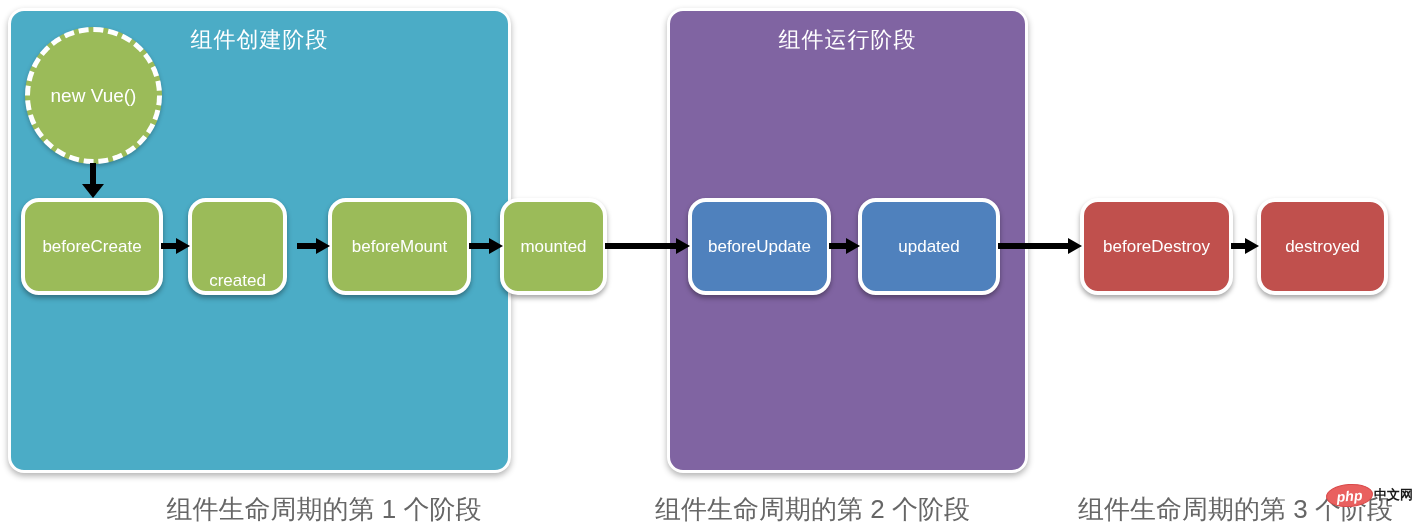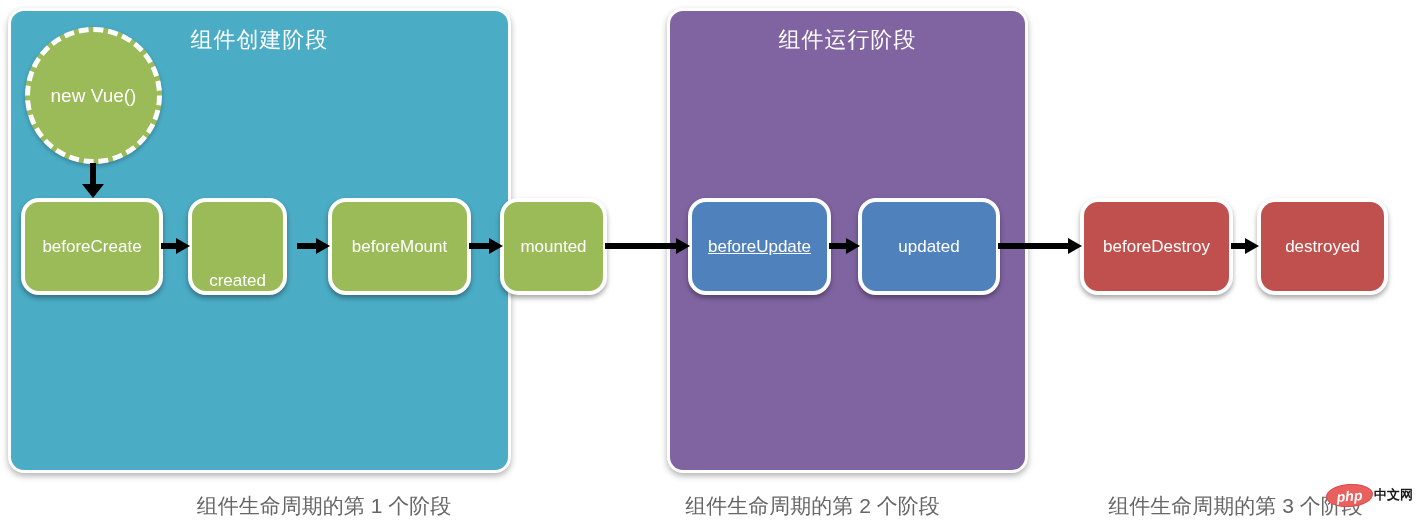--- a/index.html
+++ b/index.html
@@ -42,21 +42,21 @@
   }
   .v-arrow { position:absolute; left:82px; top:163px; width:22px; height:35px; z-index:4; }
   .v-arrow .line { position:absolute; left:8px; top:0; width:6px; height:22px; background:#000; }
   .v-arrow .head {
     position:absolute; left:0; top:21px; width:0; height:0;
     border-left:11px solid transparent; border-right:11px solid transparent;
     border-top:14px solid #000;
   }
   .caption {
     position:absolute; top:492px; text-align:center;
-    color:#666666; font-size:21px; z-index:2;
+    color:#666666; font-size:26px; z-index:2;
   }
   .watermark { position:absolute; left:1326px; top:484px; z-index:6; display:flex; align-items:flex-start; }
   .wm-ellipse {
     width:47px; height:23px; border-radius:50%;
     background:#e9605f; border:1px solid #d94a4a;
     color:#ffffff; font-style:italic; font-weight:bold; font-size:14px;
     display:flex; align-items:center; justify-content:center;
     transform:rotate(-4deg);
   }
   .wm-text { color:#1a1a1a; font-size:13px; font-weight:bold; margin-left:1px; margin-top:2px; }
@@ -87,21 +87,21 @@
   </div>
   <div class="node" style="left:188px;  width:99px; background:#9BBB59;align-items:flex-end;">
     <span>created</span>
   </div>
   <div class="node" style="left:328px;  width:143px; background:#9BBB59;">
     <span>beforeMount</span>
   </div>
   <div class="node" style="left:500px;  width:107px; background:#9BBB59;">
     <span>mounted</span>
   </div>
-  <div class="node" style="left:688px;  width:143px; background:#4F81BD;text-decoration:underline;">
+  <div class="node" style="left:688px;  width:143px; background:#4F81BD;">
     <span>beforeUpdate</span>
   </div>
   <div class="node" style="left:858px;  width:142px; background:#4F81BD;">
     <span>updated</span>
   </div>
   <div class="node" style="left:1080px; width:153px; background:#C0504D;">
     <span>beforeDestroy</span>
   </div>
   <div class="node" style="left:1257px; width:131px; background:#C0504D;">
     <span>destroyed</span>

